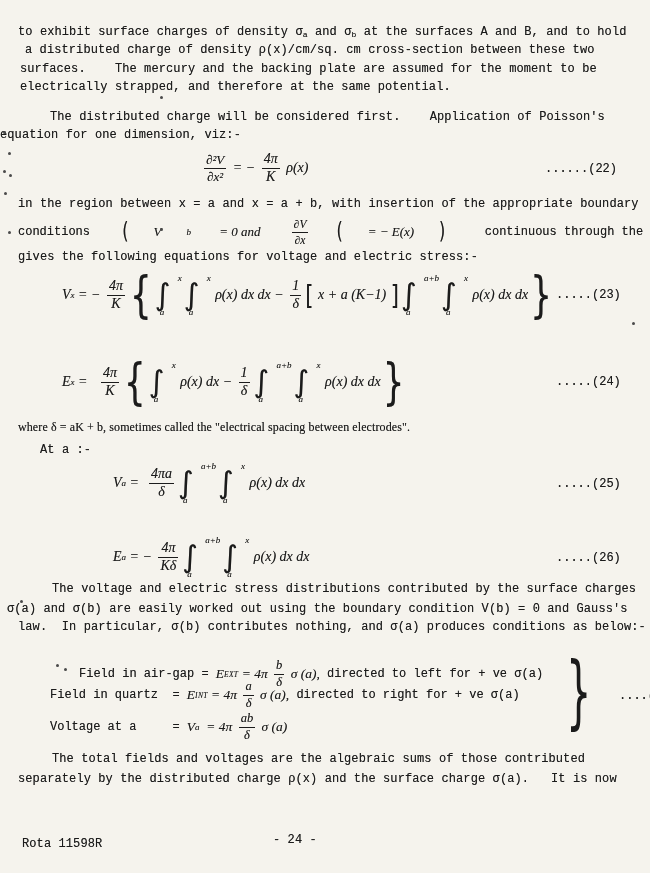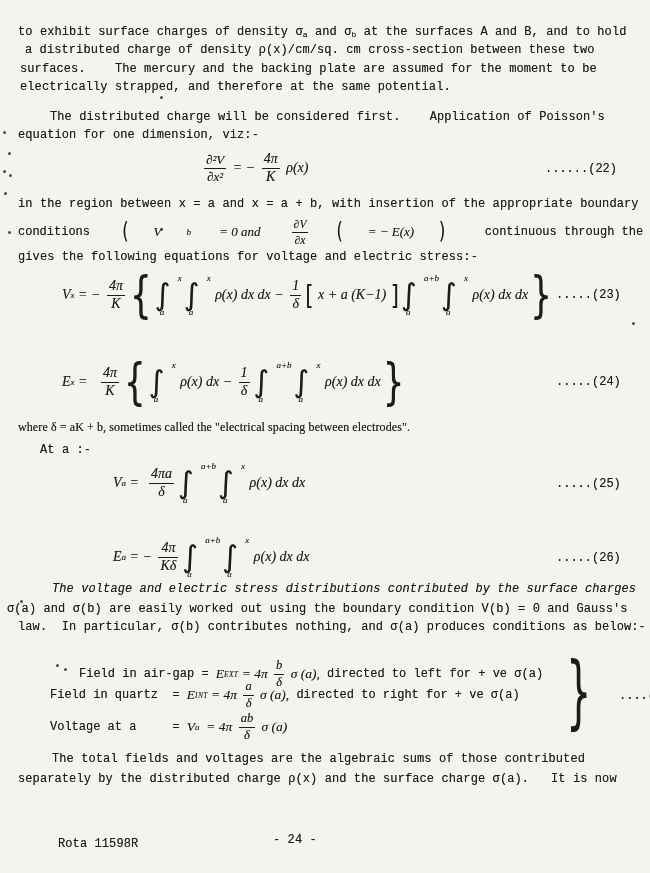--- a/index.html
+++ b/index.html
@@ -43,21 +43,21 @@
 <body>
 
 <div class="page">
 
   <div class="t" style="left:18px; top:24px;"><span>to exhibit surface charges of density σ</span><sub class="ms">a</sub><span> and σ</span><sub class="ms">b</sub><span> at the surfaces A and B, and to hold</span></div>
   <div class="t" style="left:25px; top:42px;">a distributed charge of density ρ(x)/cm/sq. cm cross-section between these two</div>
   <div class="t" style="left:20px; top:61px;">surfaces.    The mercury and the backing plate are assumed for the moment to be</div>
   <div class="t" style="left:20px; top:79px;">electrically strapped, and therefore at the same potential.</div>
 
   <div class="t" style="left:50px; top:109px;">The distributed charge will be considered first.    Application of Poisson's</div>
-  <div class="t" style="left:18px; top:127px;">equation for one dimension, viz:-</div>
+  <div class="t" style="left:0; top:127px;">equation for one dimension, viz:-</div>
 
   <div class="eq" style="left:196px; top:147px; height:42px;">
     <span class="frac" style="font-size:13px;margin-left:8px;"><span class="fn">∂²V</span><span class="fd">∂x²</span></span>
     <span> = − </span>
     <span class="frac"><span class="fn">4π</span><span class="fd">K</span></span>
     <span> ρ(x)</span>
   </div>
   <div class="eqnum" style="left:545px; top:162px;">......(22)</div>
 
   <div class="t" style="left:18px; top:196px;">in the region between x = a and x = a + b, with insertion of the appropriate boundary</div>
@@ -124,21 +124,21 @@
   <div class="eq" style="left:113px; top:536px; height:42px;">
     <span>E</span><sub class="s">a</sub>
     <span> = − </span>
     <span class="frac"><span class="fn">4π</span><span class="fd">Kδ</span></span>
     <span class="int w"><span class="ig">∫</span><span class="iu">a+b</span><span class="il">a</span></span>
     <span class="int"><span class="ig">∫</span><span class="iu">x</span><span class="il">a</span></span>
     <span> ρ(x) dx dx</span>
   </div>
   <div class="eqnum" style="left:556px; top:551px;">.....(26)</div>
 
-  <div class="t" style="left:52px; top:581px;font-style:italic;">The voltage and electric stress distributions contributed by the surface charges</div>
+  <div class="t" style="left:52px; top:581px;">The voltage and electric stress distributions contributed by the surface charges</div>
   <div class="t" style="left:7px; top:601px;text-align:right;">σ(a) and σ(b) are easily worked out using the boundary condition V(b) = 0 and Gauss's</div>
   <div class="t" style="left:18px; top:619px;">law.  In particular, σ(b) contributes nothing, and σ(a) produces conditions as below:-</div>
 
   <div class="eq" style="left:50px; top:659px; height:30px; font-size:13.5px;margin-left:29px;">
     <span class="mono">Field in air-gap = </span>
     <span>E</span><sub class="ss">EXT</sub>
     <span> = 4π </span>
     <span class="frac" style="font-size:12.5px;"><span class="fn">b</span><span class="fd">δ</span></span>
     <span> σ (a),</span>
     <span class="mono"> directed to left for + ve σ(a)</span>
@@ -158,21 +158,21 @@
     <span class="frac" style="font-size:12.5px;"><span class="fn">ab</span><span class="fd">δ</span></span>
     <span> σ (a)</span>
     <span class="mono"></span>
   </div>
   <div class="brace27">}</div>
   <div class="eqnum" style="left:587px; top:689px;margin-left:32px;">....(27)</div>
 
   <div class="t" style="left:52px; top:751px;">The total fields and voltages are the algebraic sums of those contributed</div>
   <div class="t" style="left:18px; top:771px;">separately by the distributed charge ρ(x) and the surface charge σ(a).   It is now</div>
 
-  <div class="t" style="left:22px; top:836px;margin-left:36px;">Rota 11598R</div>
+  <div class="t" style="left:22px; top:836px;">Rota 11598R</div>
   <div class="t" style="left:273px; top:832px;">- 24 -</div>
 
   <div class="speck" style="left:3px; top:131px;"></div>
   <div class="speck" style="left:8px; top:152px;"></div>
   <div class="speck" style="left:3px; top:170px;"></div>
   <div class="speck" style="left:9px; top:174px;"></div>
   <div class="speck" style="left:4px; top:192px;"></div>
   <div class="speck" style="left:8px; top:231px;"></div>
   <div class="speck" style="left:160px; top:228px;"></div>
   <div class="speck" style="left:20px; top:600px;"></div>

